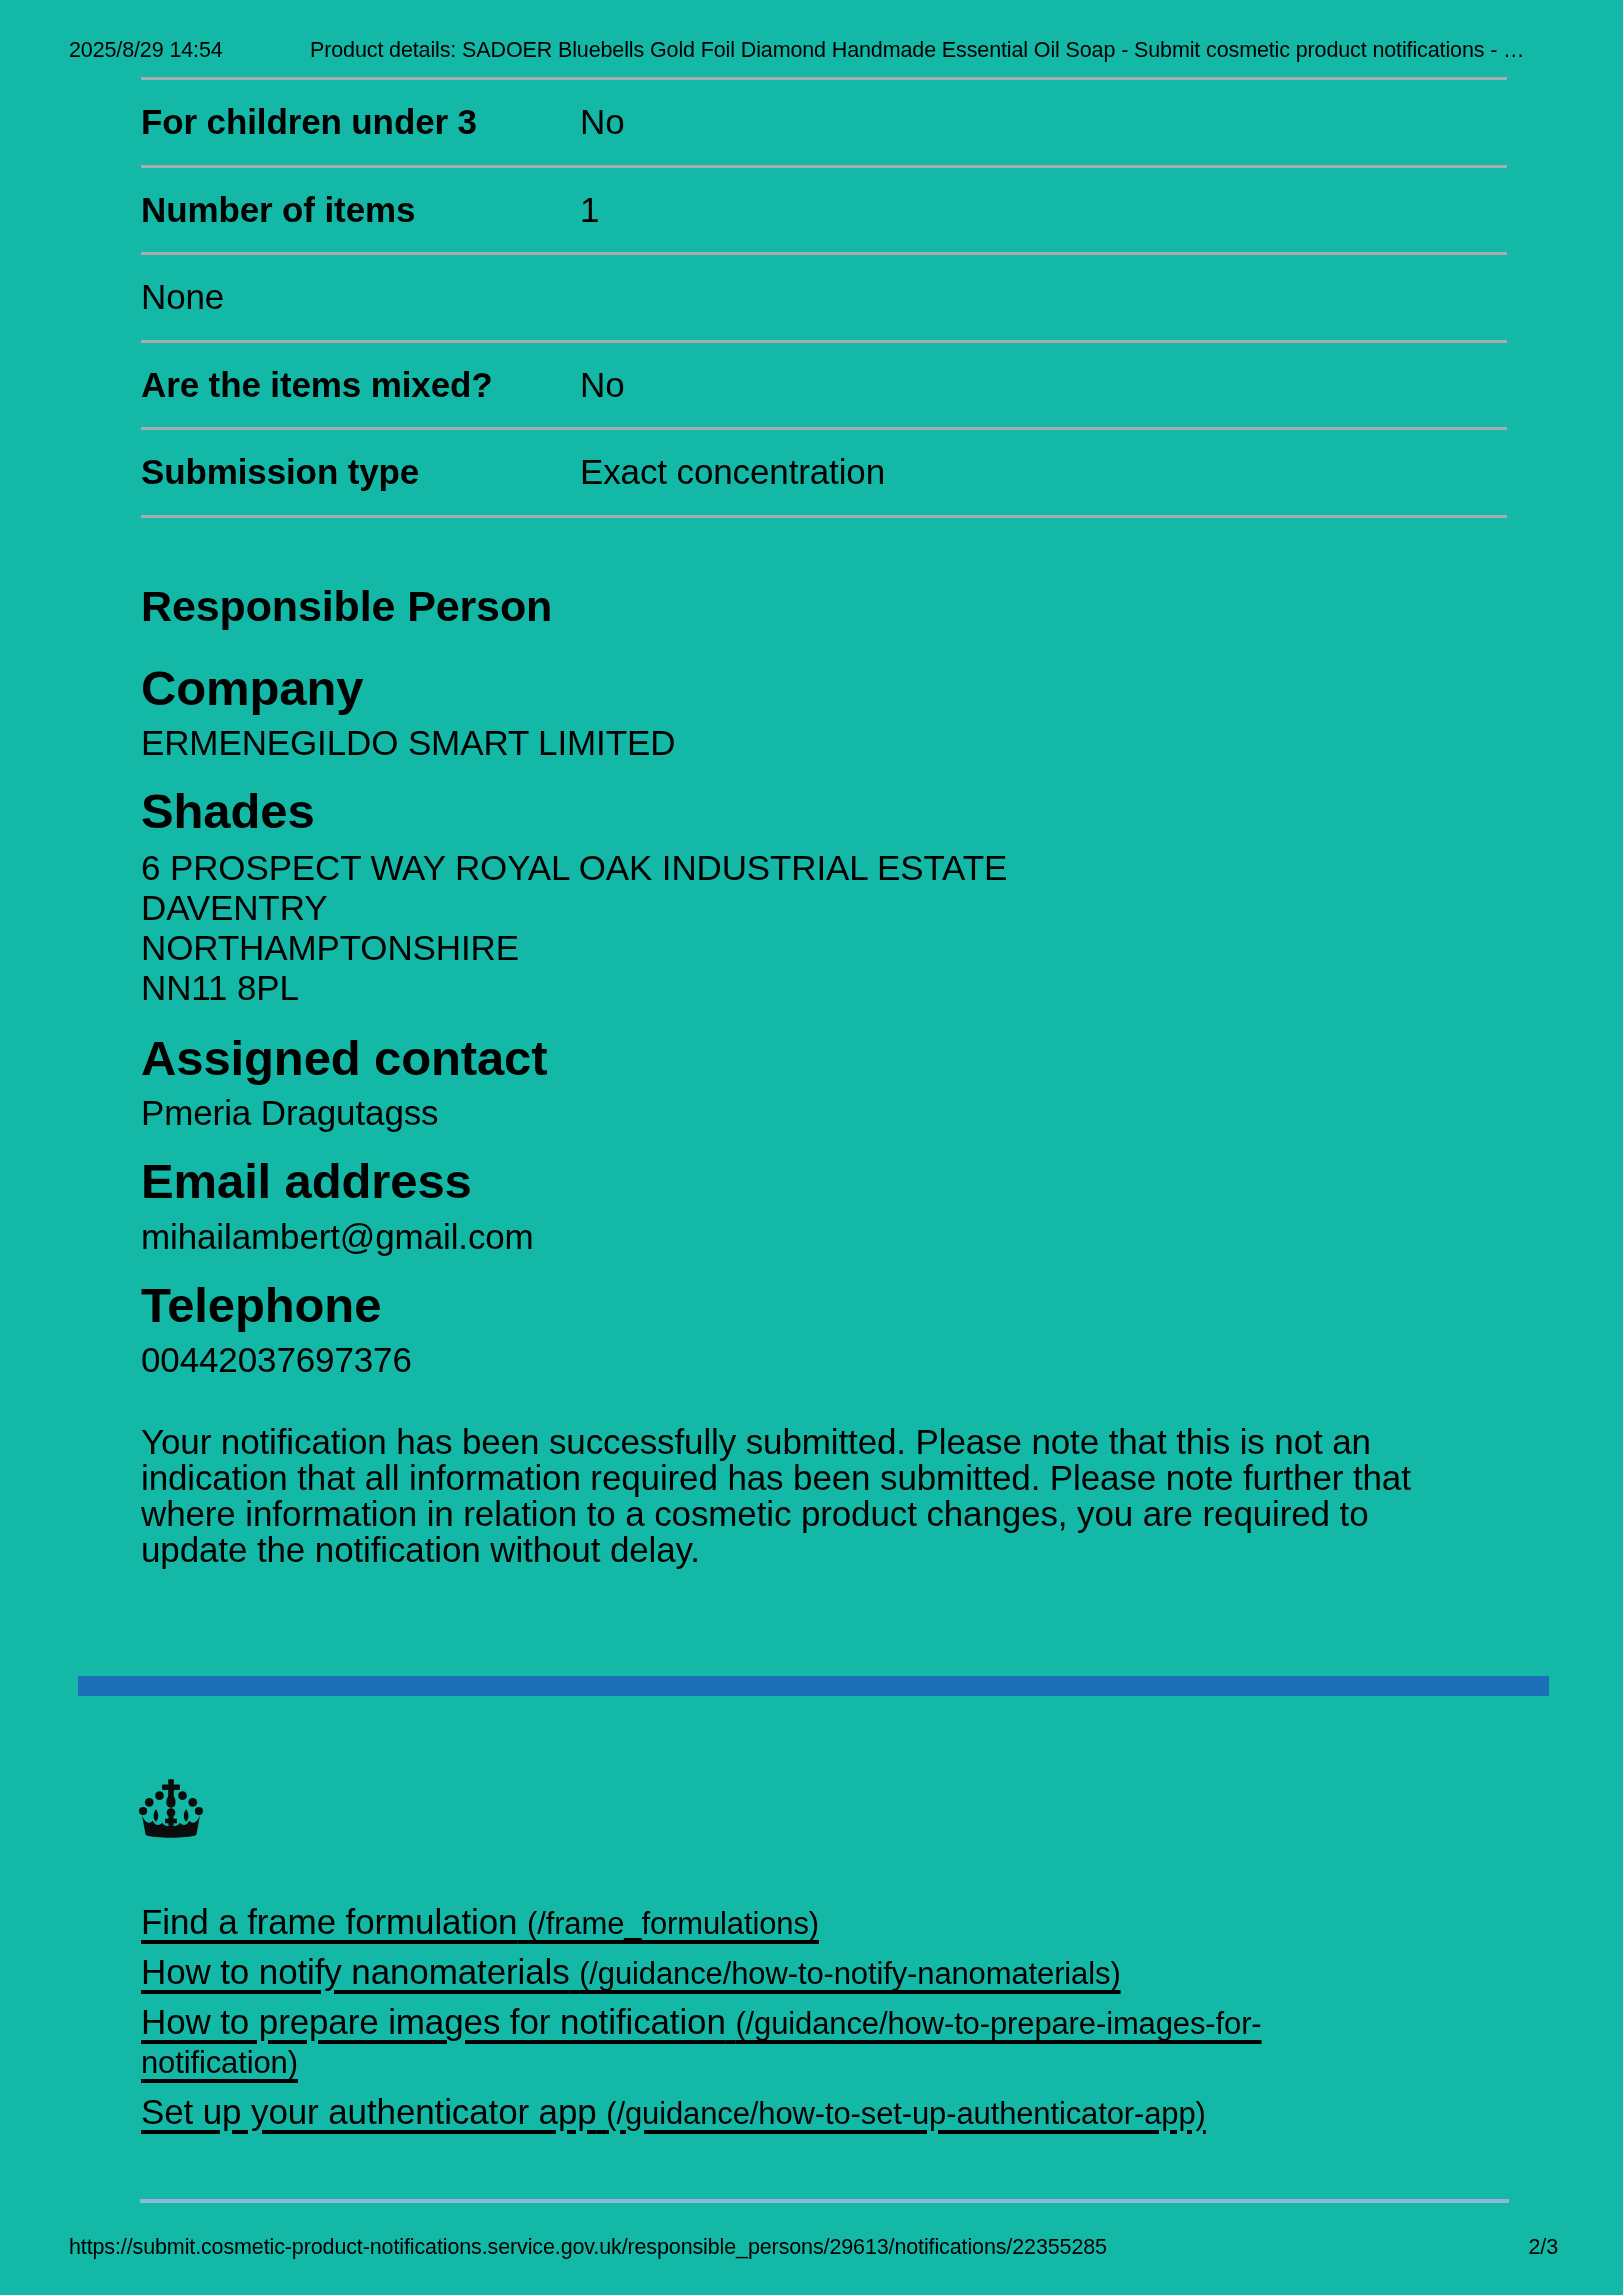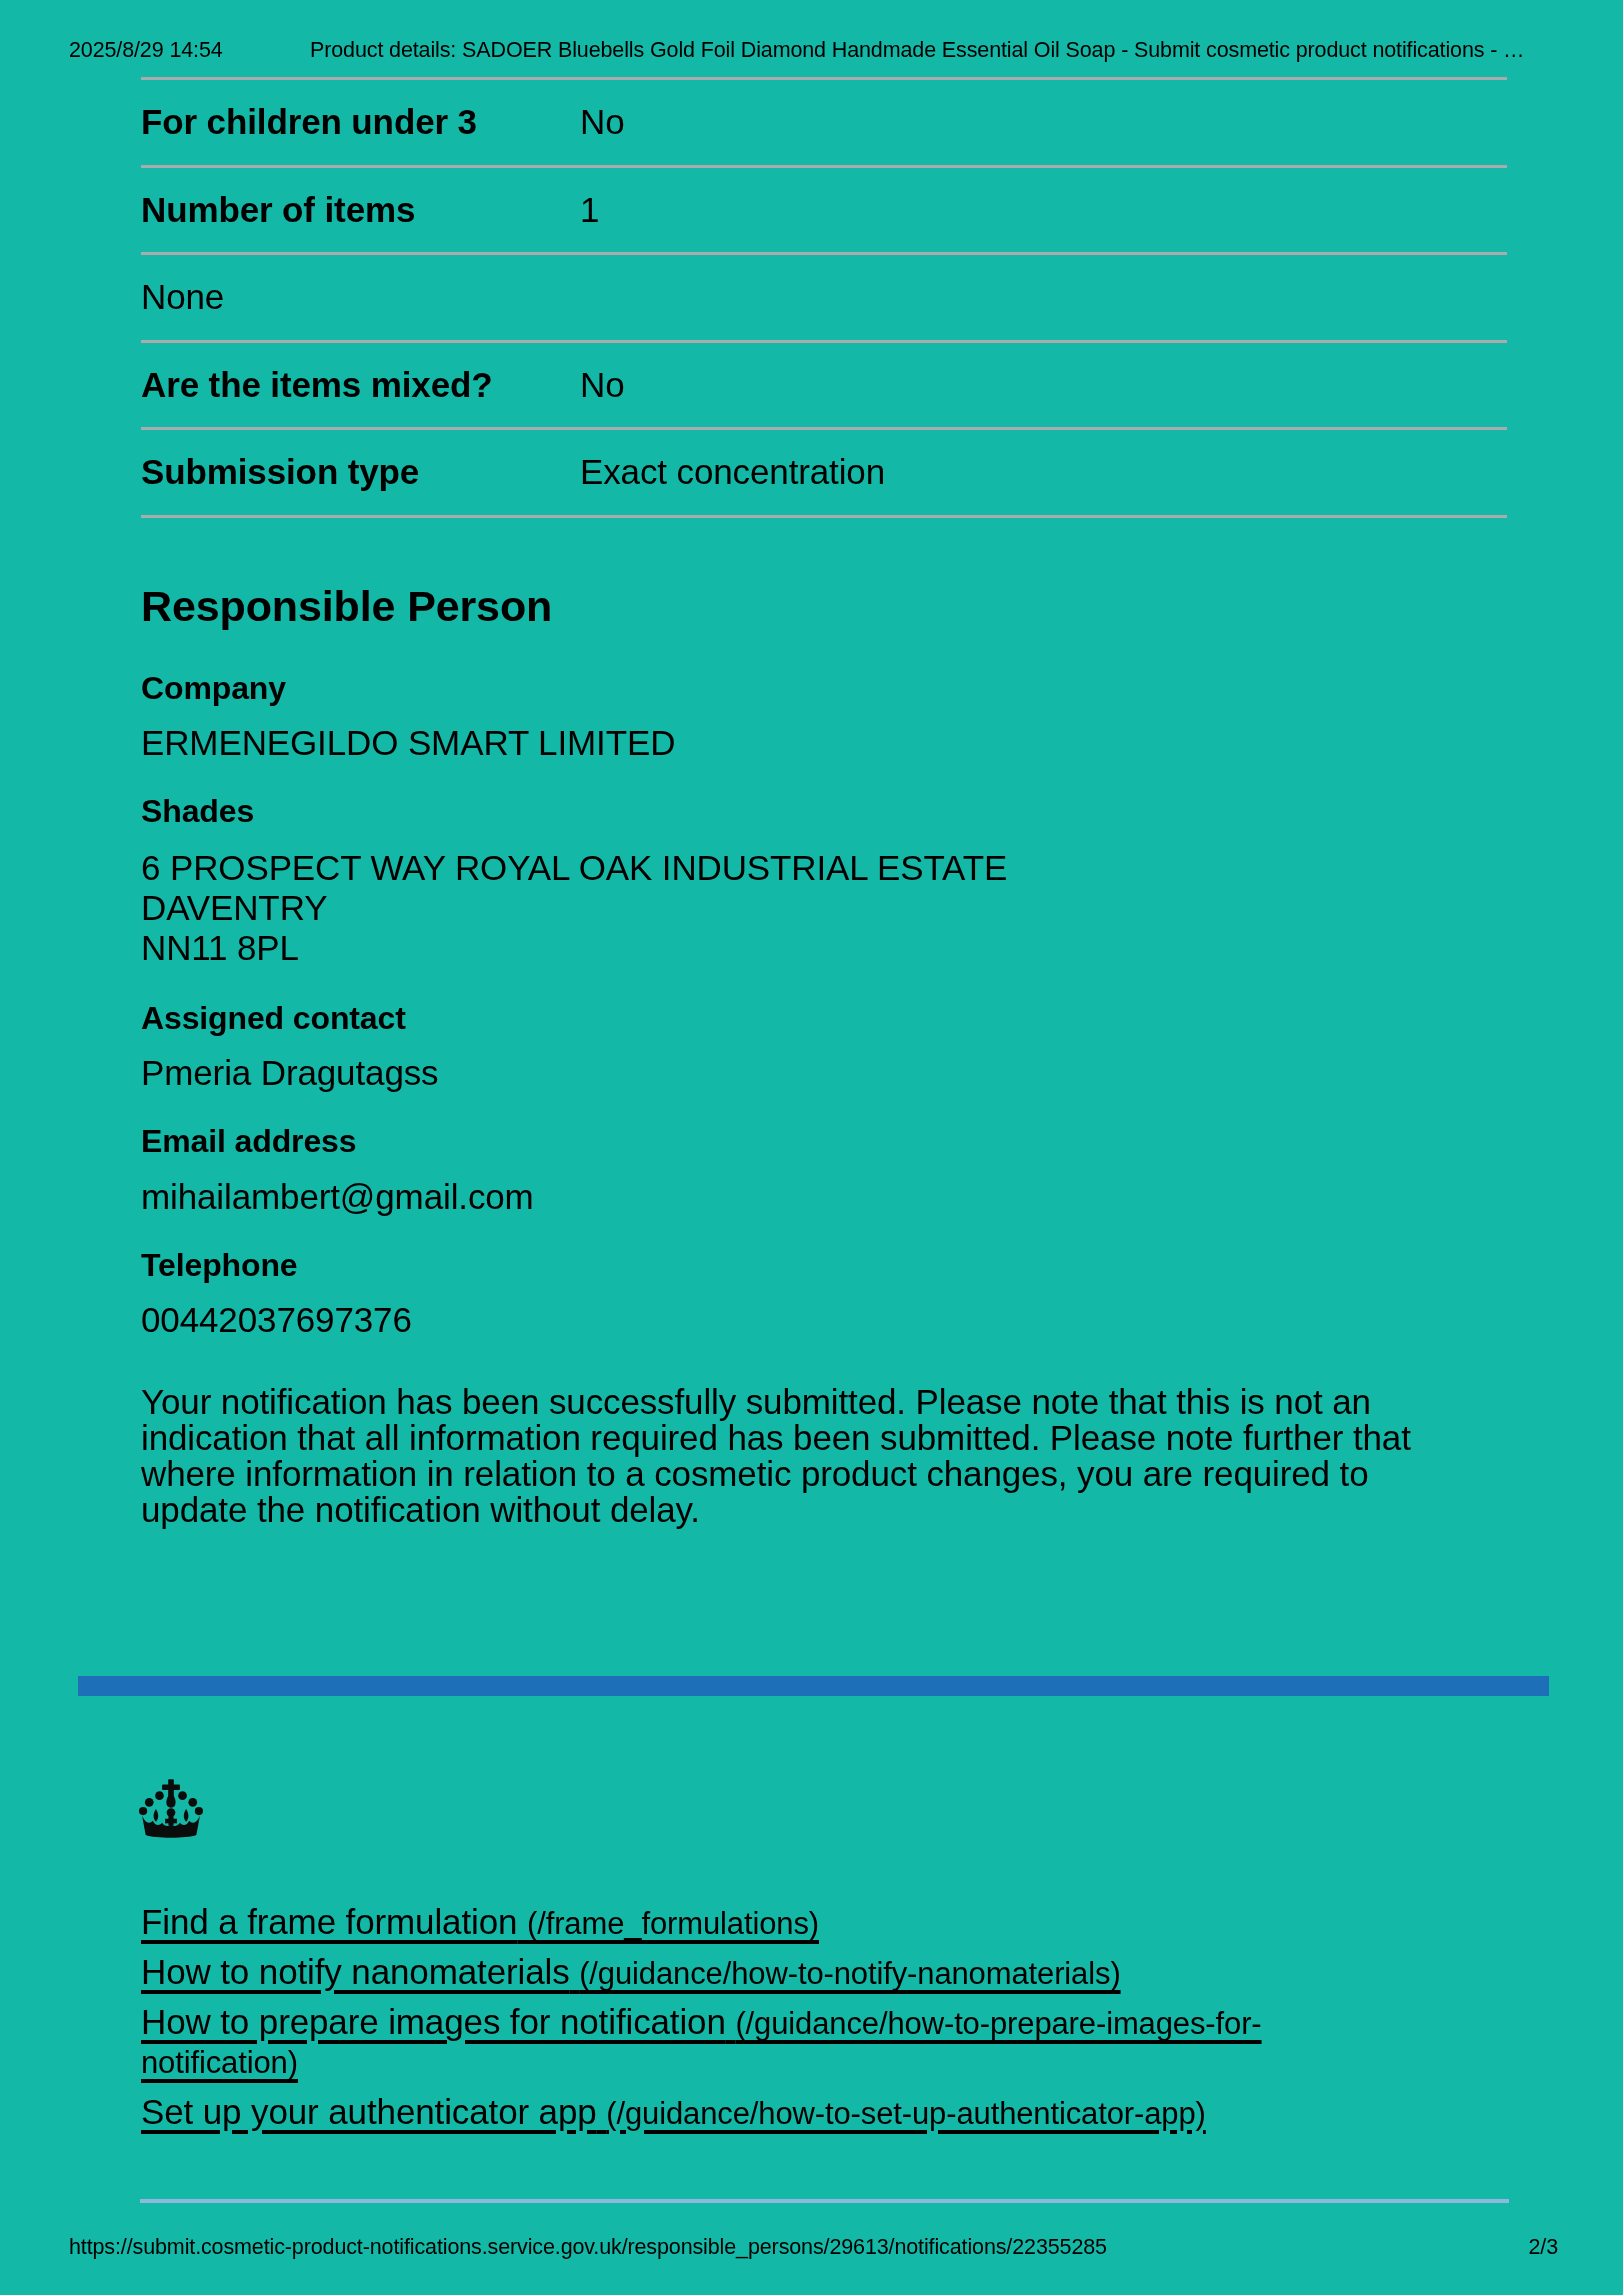--- a/index.html
+++ b/index.html
@@ -50,21 +50,21 @@
   .trow .tvalue{
     flex:1;
     font-size:35px;line-height:35px;
   }
   
   .h-section{
     font-size:43px;line-height:43px;font-weight:700;
     margin:67px 0 0 0;
   }
   .h-field{
-    font-size:32px;line-height:39px;font-weight:700;
+    font-size:49px;line-height:39px;font-weight:700;
     margin:31px 0 0 0;
   }
   .h-field.first{margin-top:41px;}
   .f-value{
     font-size:35px;line-height:37px;
     margin:16.4px 0 0 0;
   }
   .f-value.multiline{line-height:40px;}
   .notice{
     font-size:35px;line-height:36px;
@@ -135,20 +135,21 @@
 
     <div class="h-section">Responsible Person</div>
 
     <div class="h-field first">Company</div>
     <div class="f-value">ERMENEGILDO SMART LIMITED</div>
 
     <div class="h-field">Shades</div>
     <div class="f-value multiline">
       <div>6 PROSPECT WAY ROYAL OAK INDUSTRIAL ESTATE</div>
       <div>DAVENTRY</div>
+      <div>NORTHAMPTONSHIRE</div>
       <div>NN11 8PL</div>
     </div>
 
     <div class="h-field">Assigned contact</div>
     <div class="f-value">Pmeria Dragutagss</div>
 
     <div class="h-field">Email address</div>
     <div class="f-value">mihailambert@gmail.com</div>
 
     <div class="h-field">Telephone</div>

